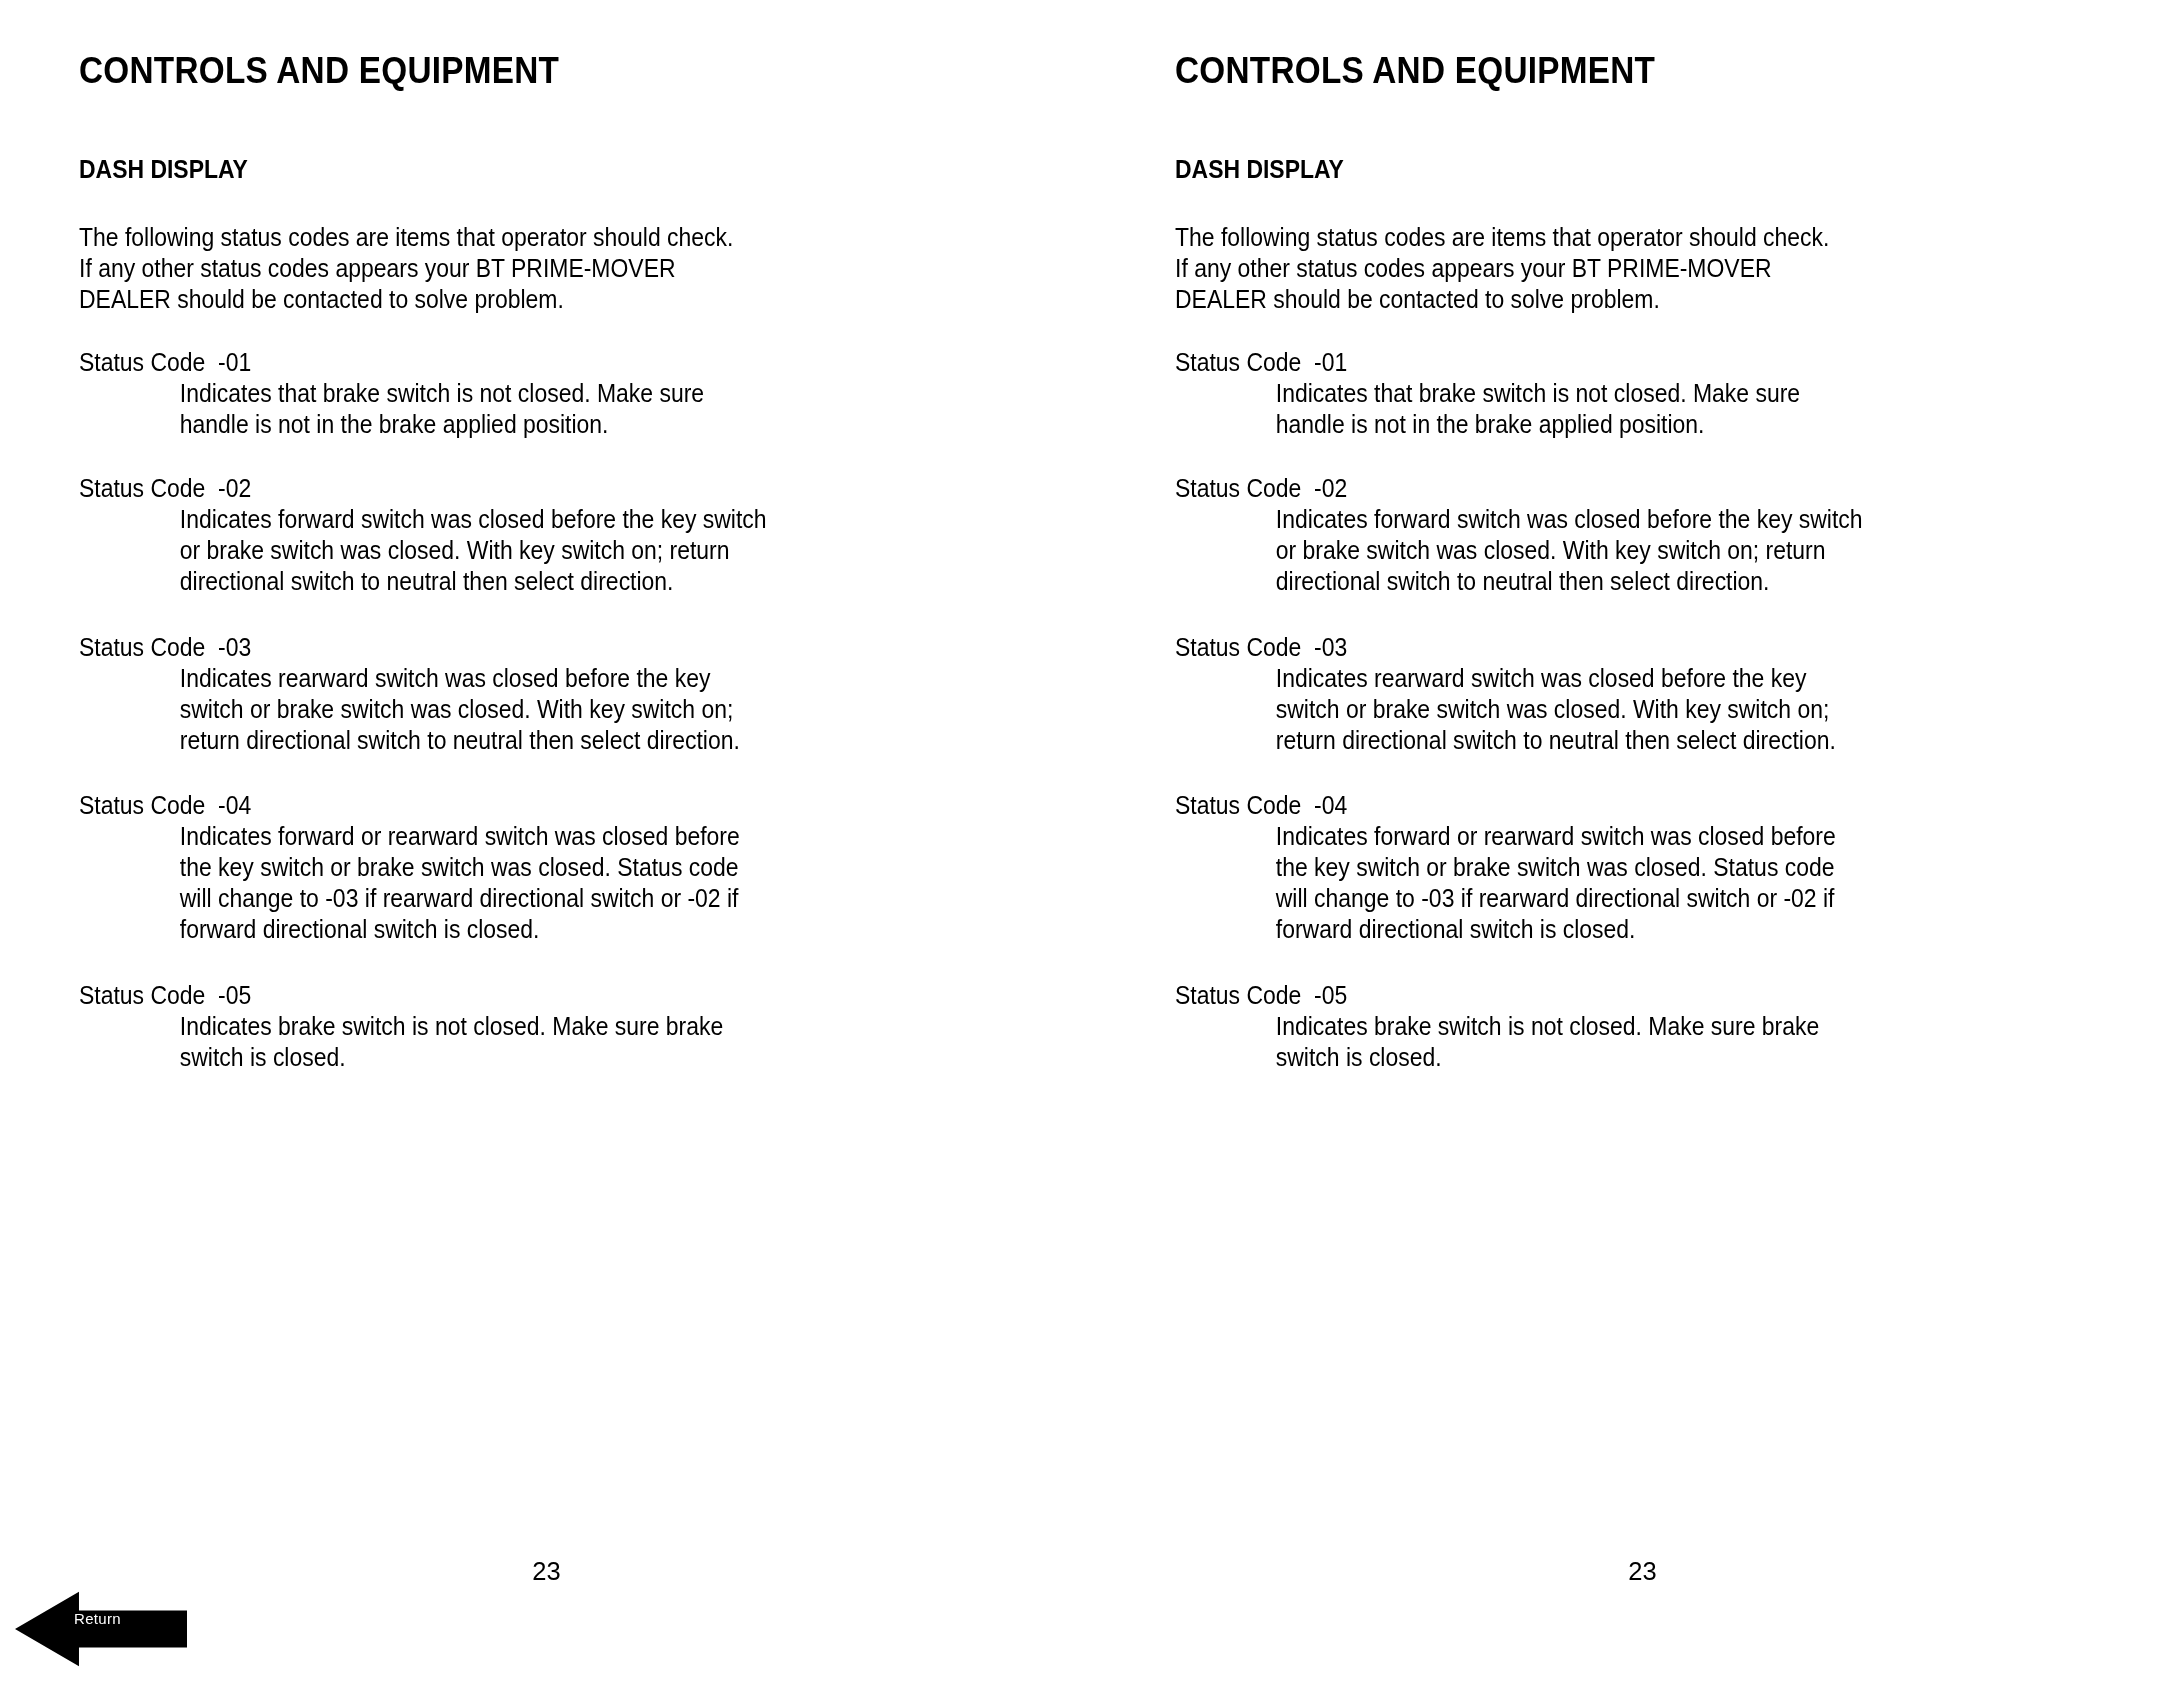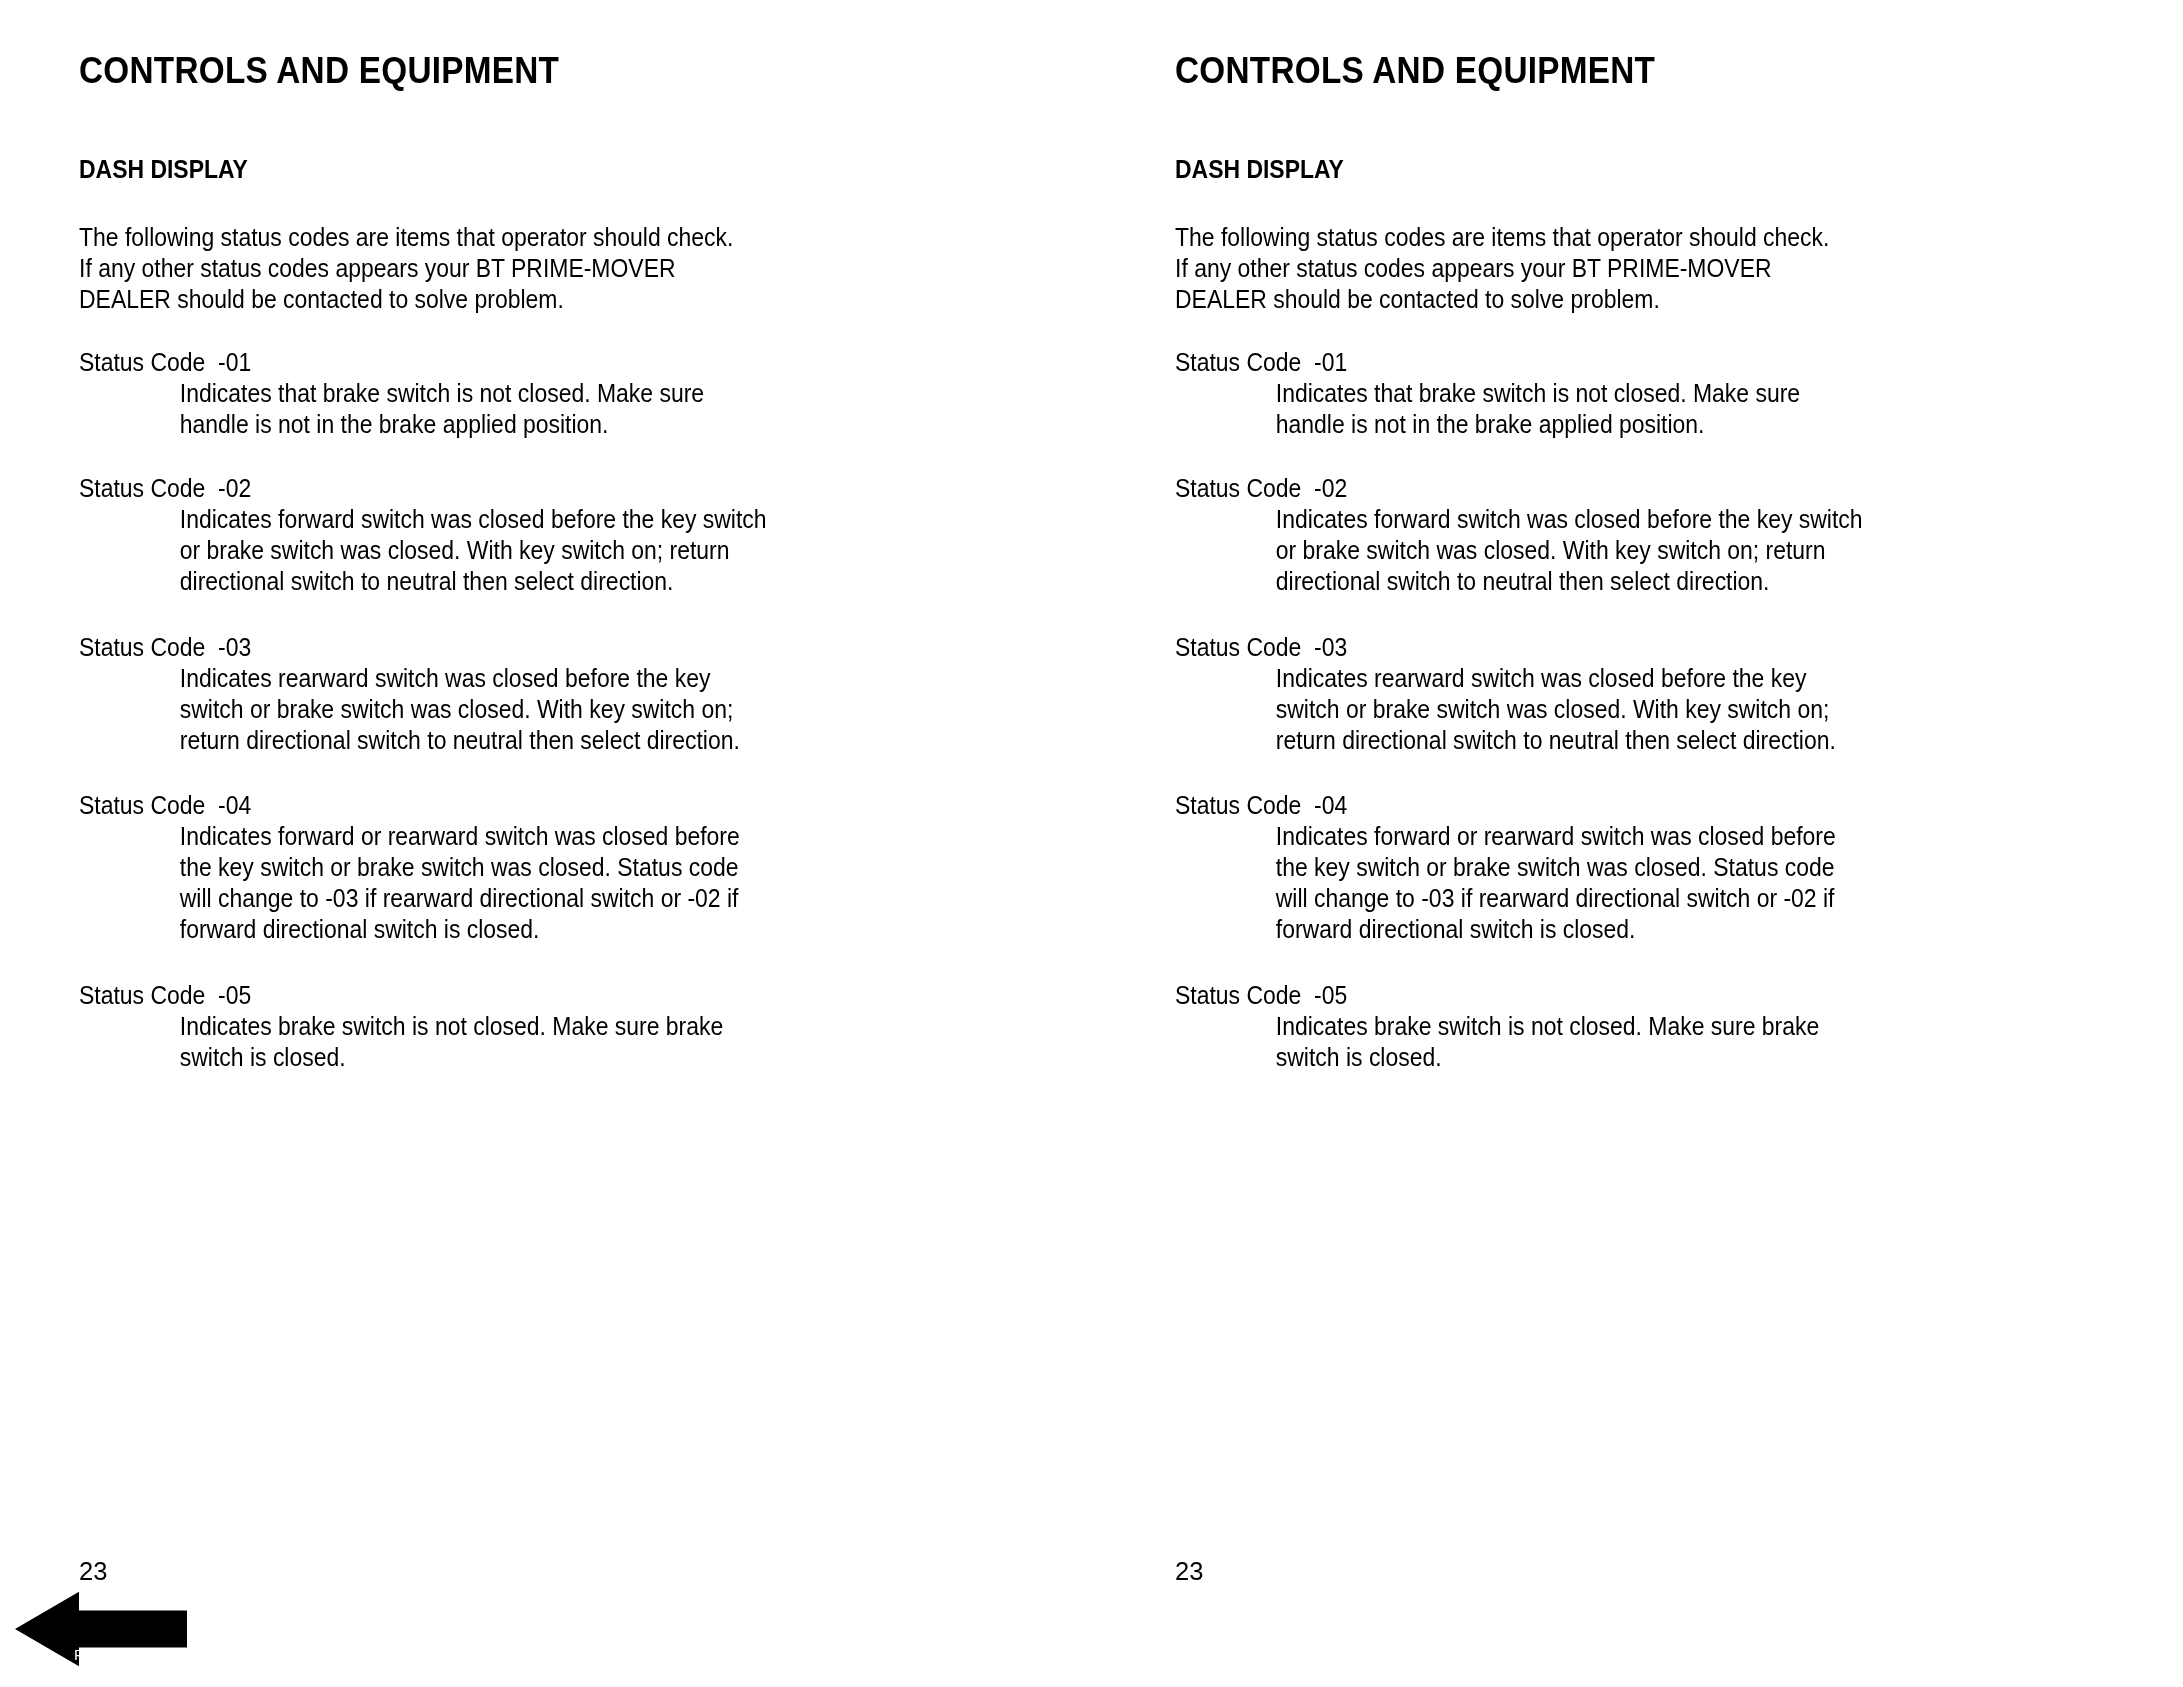--- a/index.html
+++ b/index.html
@@ -91,20 +91,21 @@
   #status-block-1 { top: 473px; }
   #status-block-2 { top: 632px; }
   #status-block-3 { top: 790px; }
   #status-block-4 { top: 980px; }
 
   .page-number {
     position: absolute;
     top: 1559px;
     left: 0;
     width: 935px;
+    text-align: center;
     font-size: 25.5px;
     line-height: 1;
   }
 
   #return-button {
     position: absolute;
     left: 15px;
     top: 1589px;
     width: 172px;
     height: 80px;
@@ -115,21 +116,20 @@
     position: absolute;
     left: 74px;
     top: 1611px;
     color: #ffffff;
     font-size: 15px;
     font-weight: normal;
     line-height: 1;
     letter-spacing: 0.3px;
     pointer-events: none;
     white-space: nowrap;
-    margin-top: 36px;
   }
 </style>
 </head>
 <body>
 
 <div class="page-column" id="column-left">
 
   <div class="doc-title">CONTROLS AND EQUIPMENT</div>
 
   <div class="section-heading">DASH DISPLAY</div>

